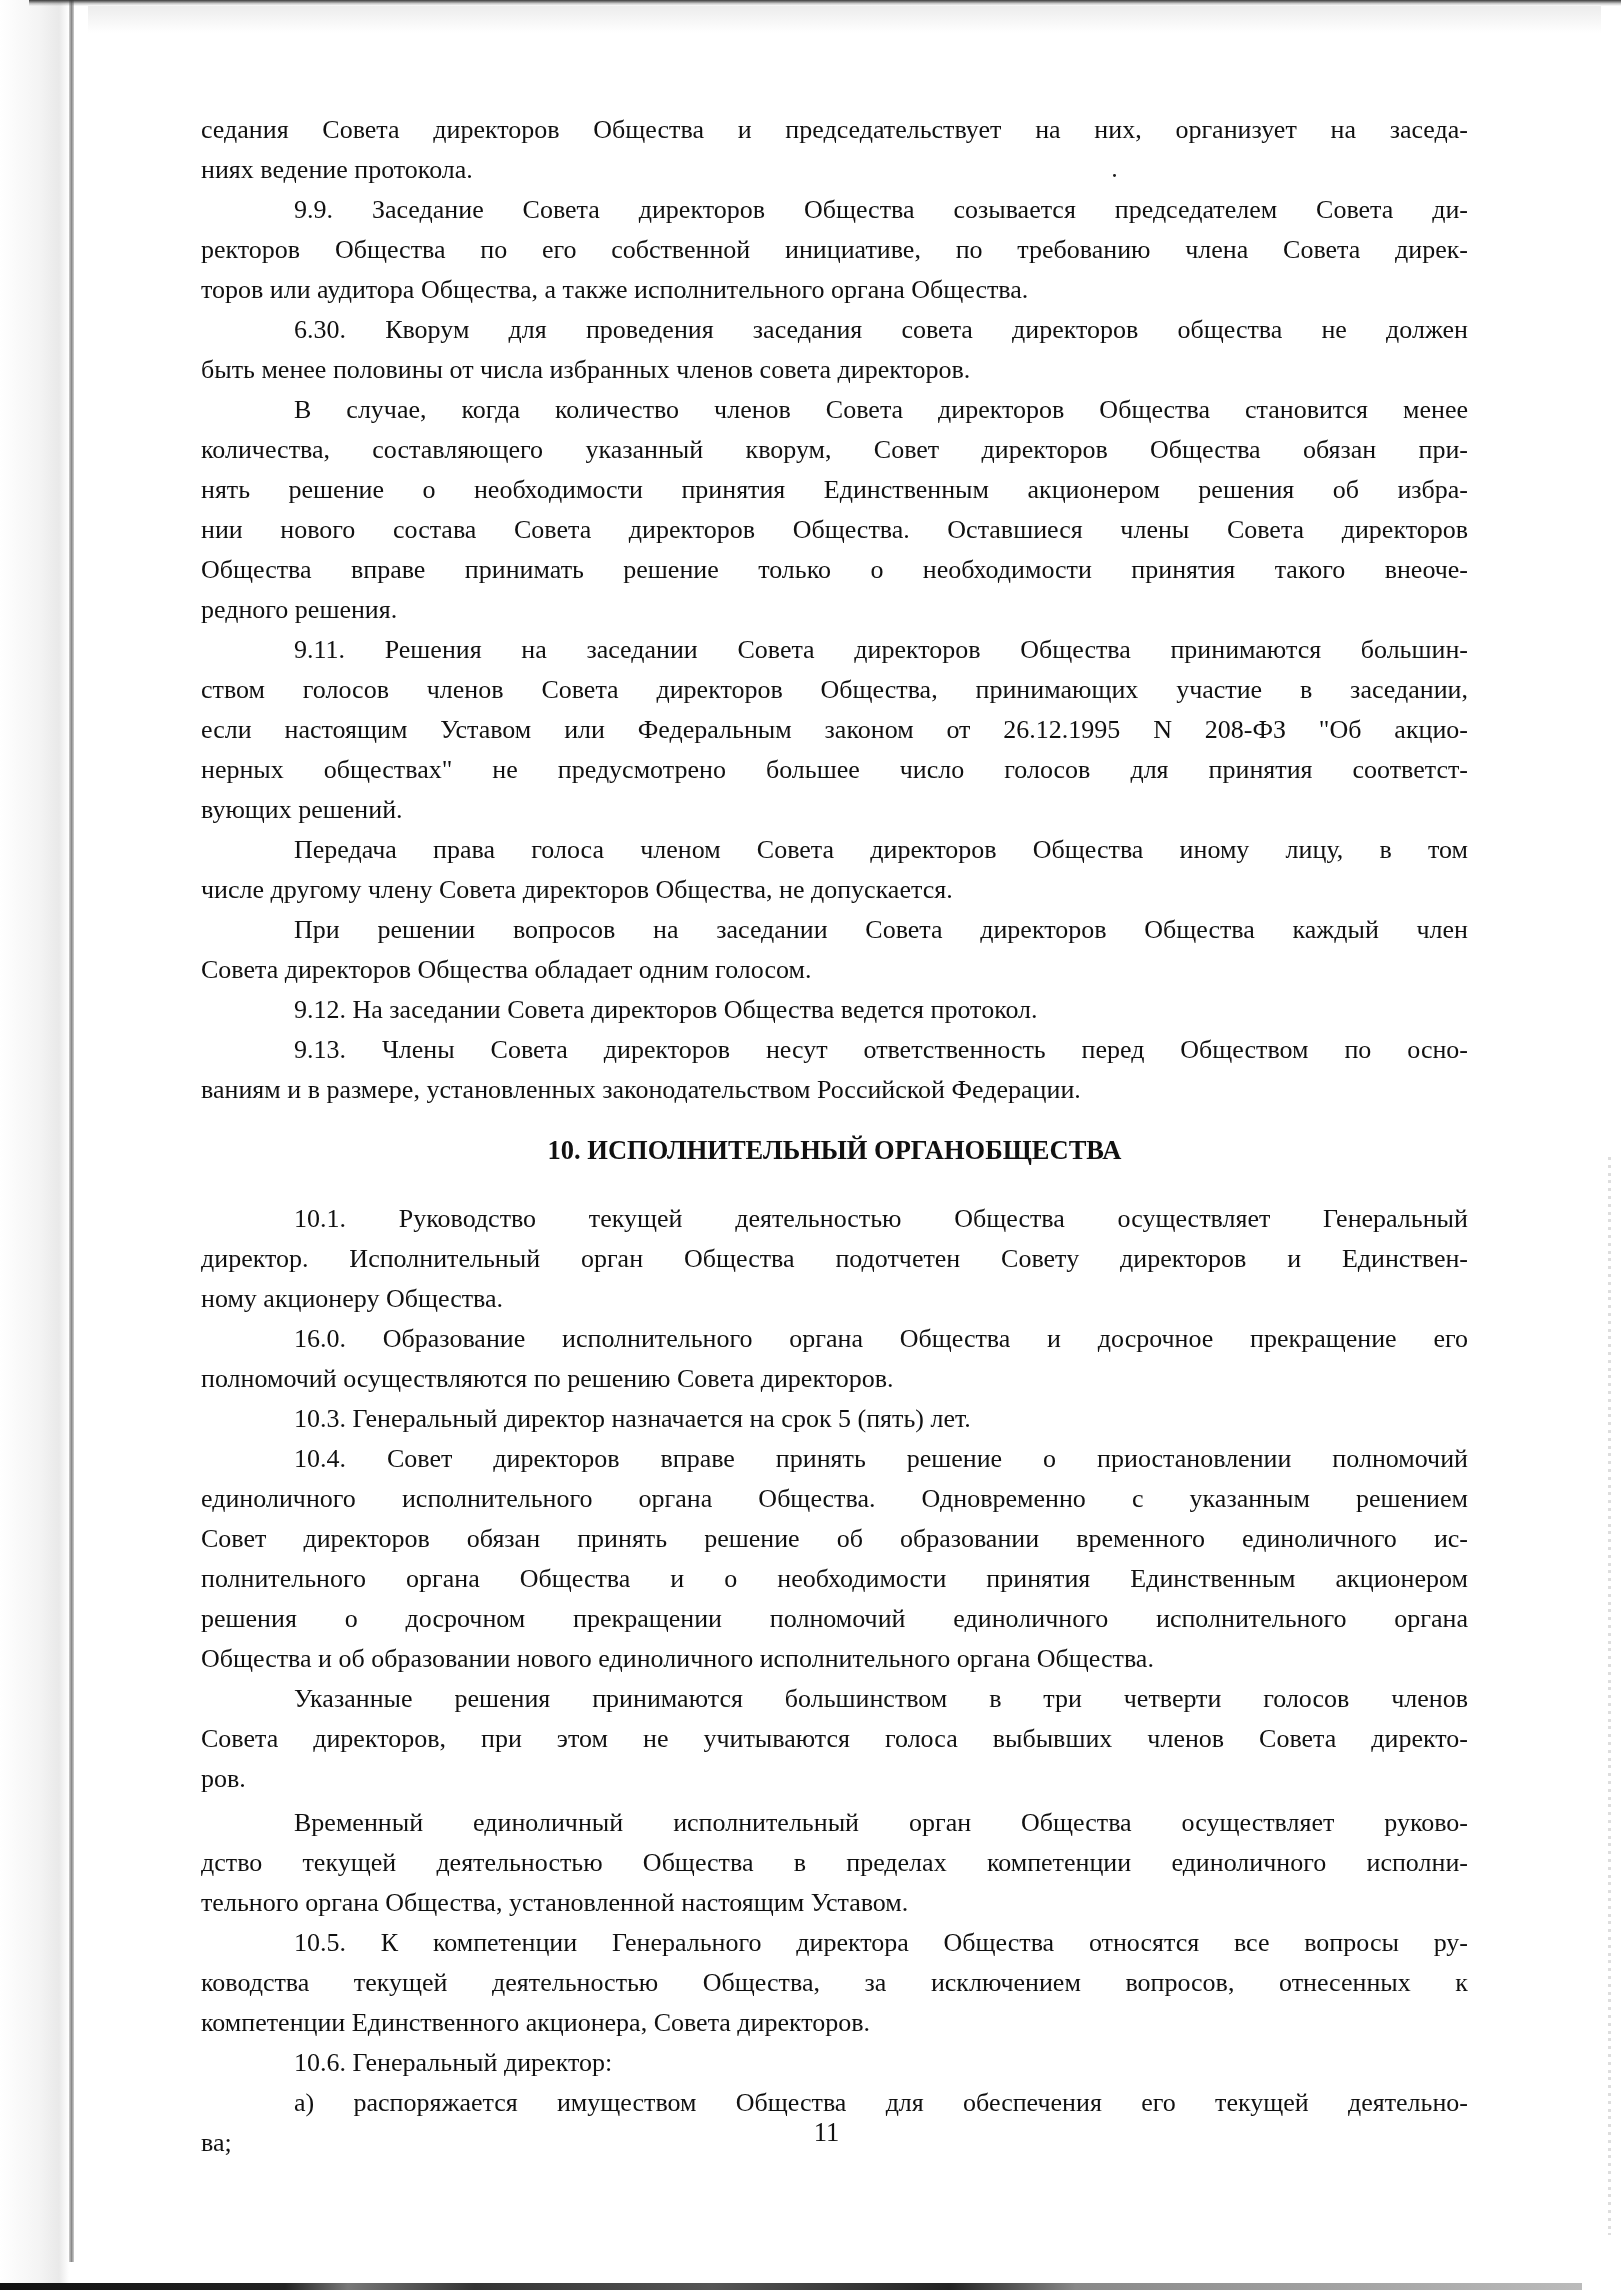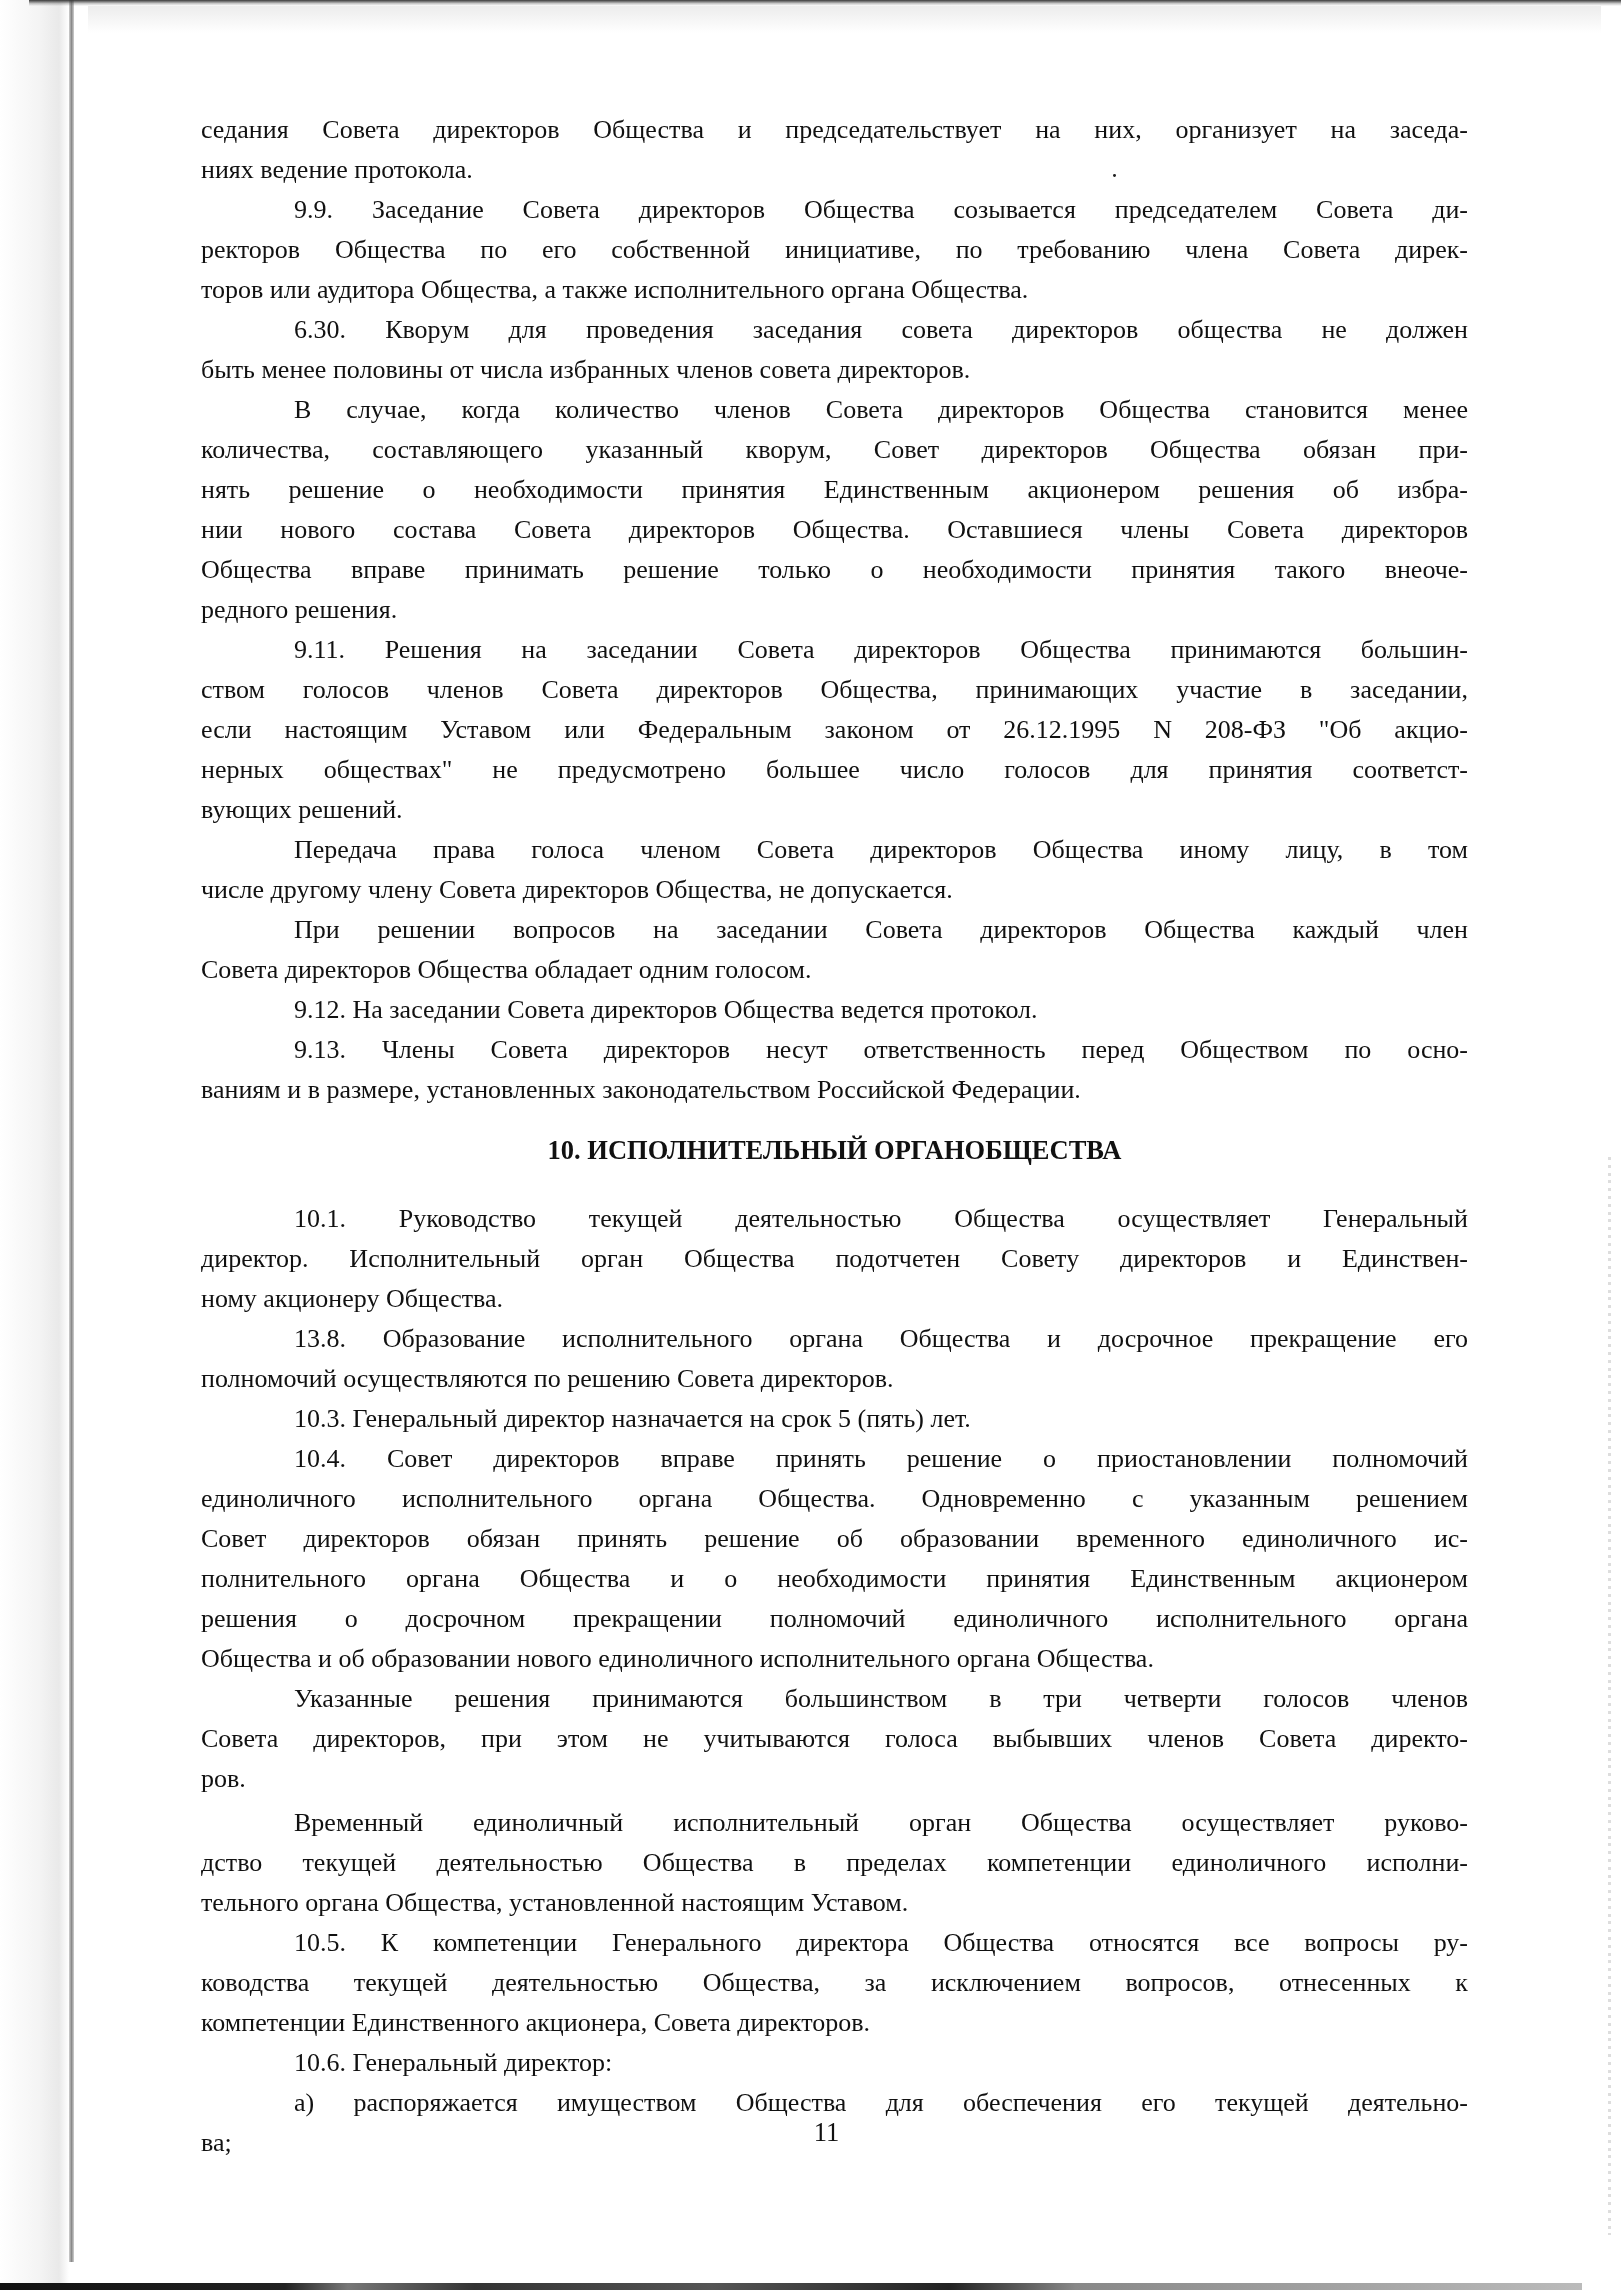--- a/index.html
+++ b/index.html
@@ -93,21 +93,21 @@
       <div class="line">Совета директоров Общества обладает одним голосом.</div>
       <div class="line indent">9.12. На заседании Совета директоров Общества ведется протокол.</div>
       <div class="line just indent">9.13. Члены Совета директоров несут ответственность перед Обществом по осно-</div>
       <div class="line">ваниям и в размере, установленных законодательством Российской Федерации.</div>
     </div>
   <div class="heading">10. ИСПОЛНИТЕЛЬНЫЙ ОРГАНОБЩЕСТВА</div>
   <div id="sec10">
       <div class="line just indent">10.1. Руководство текущей деятельностью Общества осуществляет Генеральный</div>
       <div class="line just">директор. Исполнительный орган Общества подотчетен Совету директоров и Единствен-</div>
       <div class="line">ному акционеру Общества.</div>
-      <div class="line just indent">13.8. Образование исполнительного органа Общества и досрочное прекращение его</div>
+      <div class="line just indent">16.0. Образование исполнительного органа Общества и досрочное прекращение его</div>
       <div class="line">полномочий осуществляются по решению Совета директоров.</div>
       <div class="line indent">10.3. Генеральный директор назначается на срок 5 (пять) лет.</div>
       <div class="line just indent">10.4. Совет директоров вправе принять решение о приостановлении полномочий</div>
       <div class="line just">единоличного исполнительного органа Общества. Одновременно с указанным решением</div>
       <div class="line just">Совет директоров обязан принять решение об образовании временного единоличного ис-</div>
       <div class="line just">полнительного органа Общества и о необходимости принятия Единственным акционером</div>
       <div class="line just">решения о досрочном прекращении полномочий единоличного исполнительного органа</div>
       <div class="line">Общества и об образовании нового единоличного исполнительного органа Общества.</div>
       <div class="line just indent">Указанные решения принимаются большинством в три четверти голосов членов</div>
       <div class="line just">Совета директоров, при этом не учитываются голоса выбывших членов Совета директо-</div>

